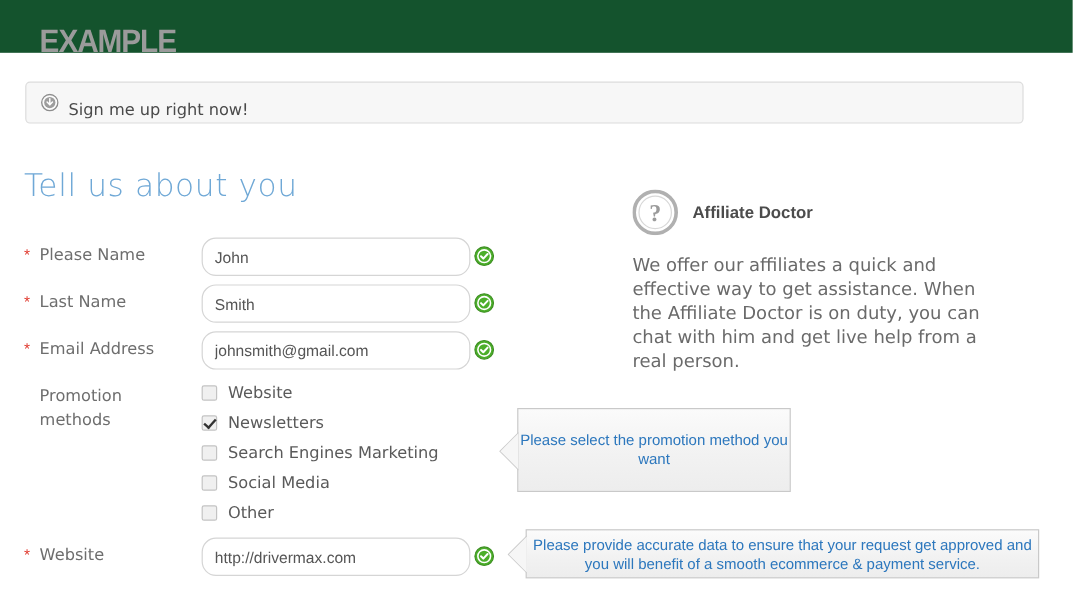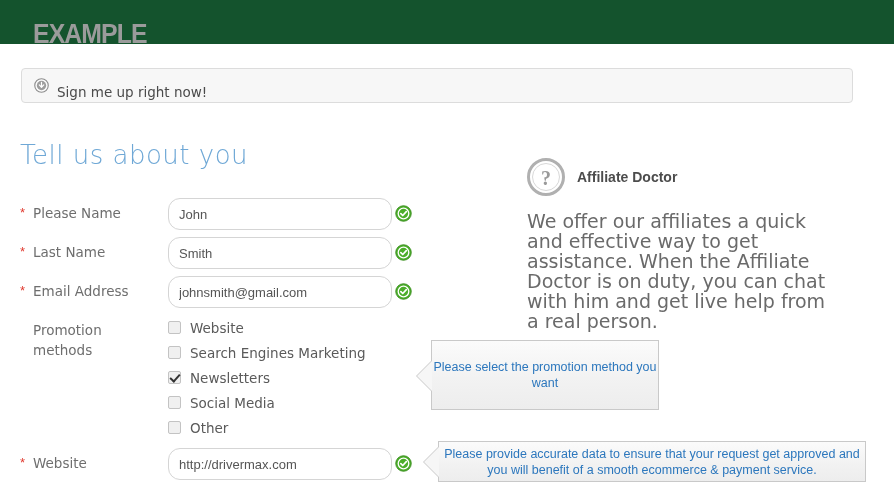--- a/index.html
+++ b/index.html
@@ -279,21 +279,21 @@
     display: block;
   }
   .doctor-title {
     font-size: 14px;
     font-weight: bold;
     color: #4c4c4c;
     font-family: Liberation Sans, sans-serif;
   }
   .doctor-body {
     margin-top: 15px;
-    font-size: 19px;
+    font-size: 15px;
     color: #6a6a6a;
     line-height: 20px;
     font-family: "DejaVu Sans", sans-serif;
     width: 310px;
   }
 </style>
 </head>
 <body>
 
 <div class="topbar">
@@ -351,27 +351,27 @@
 <div class="promo-block">
   <div class="promo-label">Promotion methods</div>
   <div class="checkbox-list">
 
     <label class="checkbox-row">
       <span class="cbox"></span>
       <span class="cbox-label">Website</span>
     </label>
 
     <label class="checkbox-row">
+      <span class="cbox checked"></span>
+      <span class="cbox-label">Newsletters</span>
+    </label>
+
+    <label class="checkbox-row">
       <span class="cbox"></span>
       <span class="cbox-label">Search Engines Marketing</span>
-    </label>
-
-    <label class="checkbox-row">
-      <span class="cbox checked"></span>
-      <span class="cbox-label">Newsletters</span>
     </label>
 
     <label class="checkbox-row">
       <span class="cbox"></span>
       <span class="cbox-label">Social Media</span>
     </label>
 
     <label class="checkbox-row">
       <span class="cbox"></span>
       <span class="cbox-label">Other</span>

